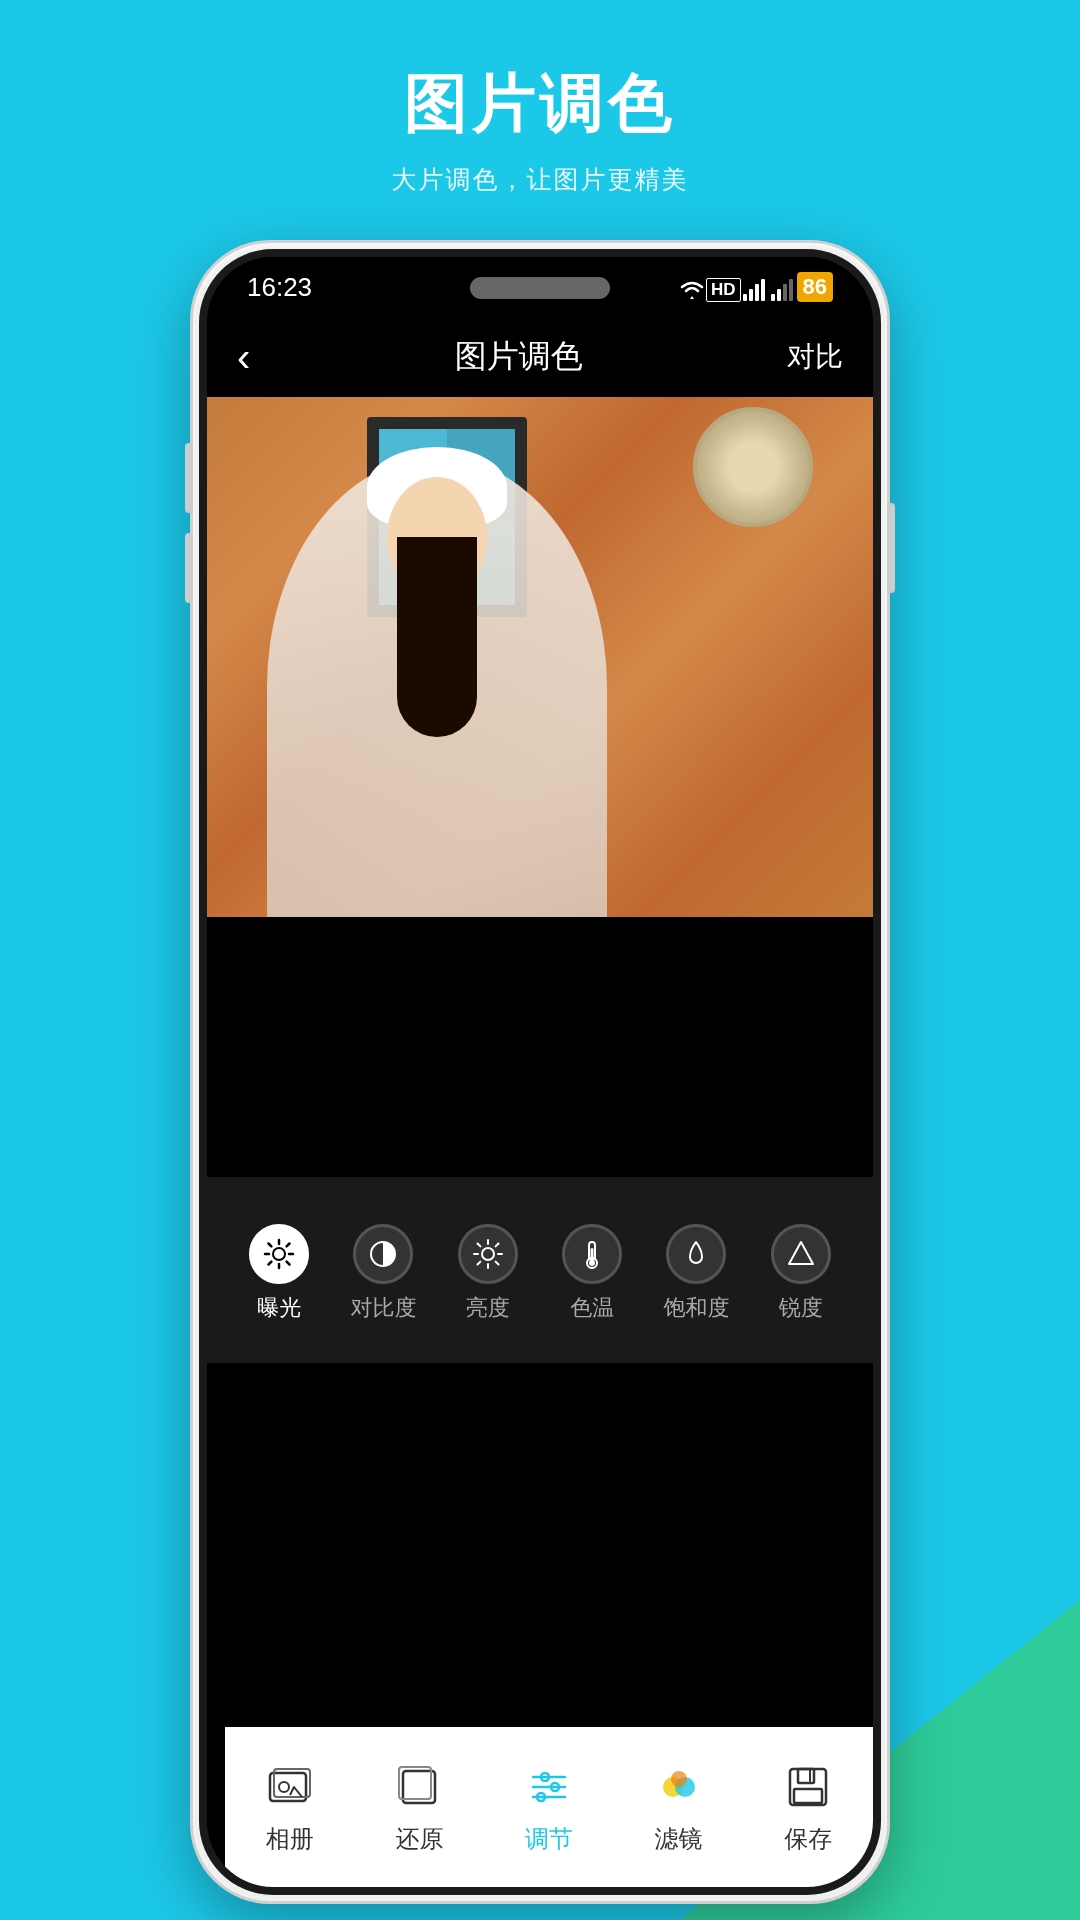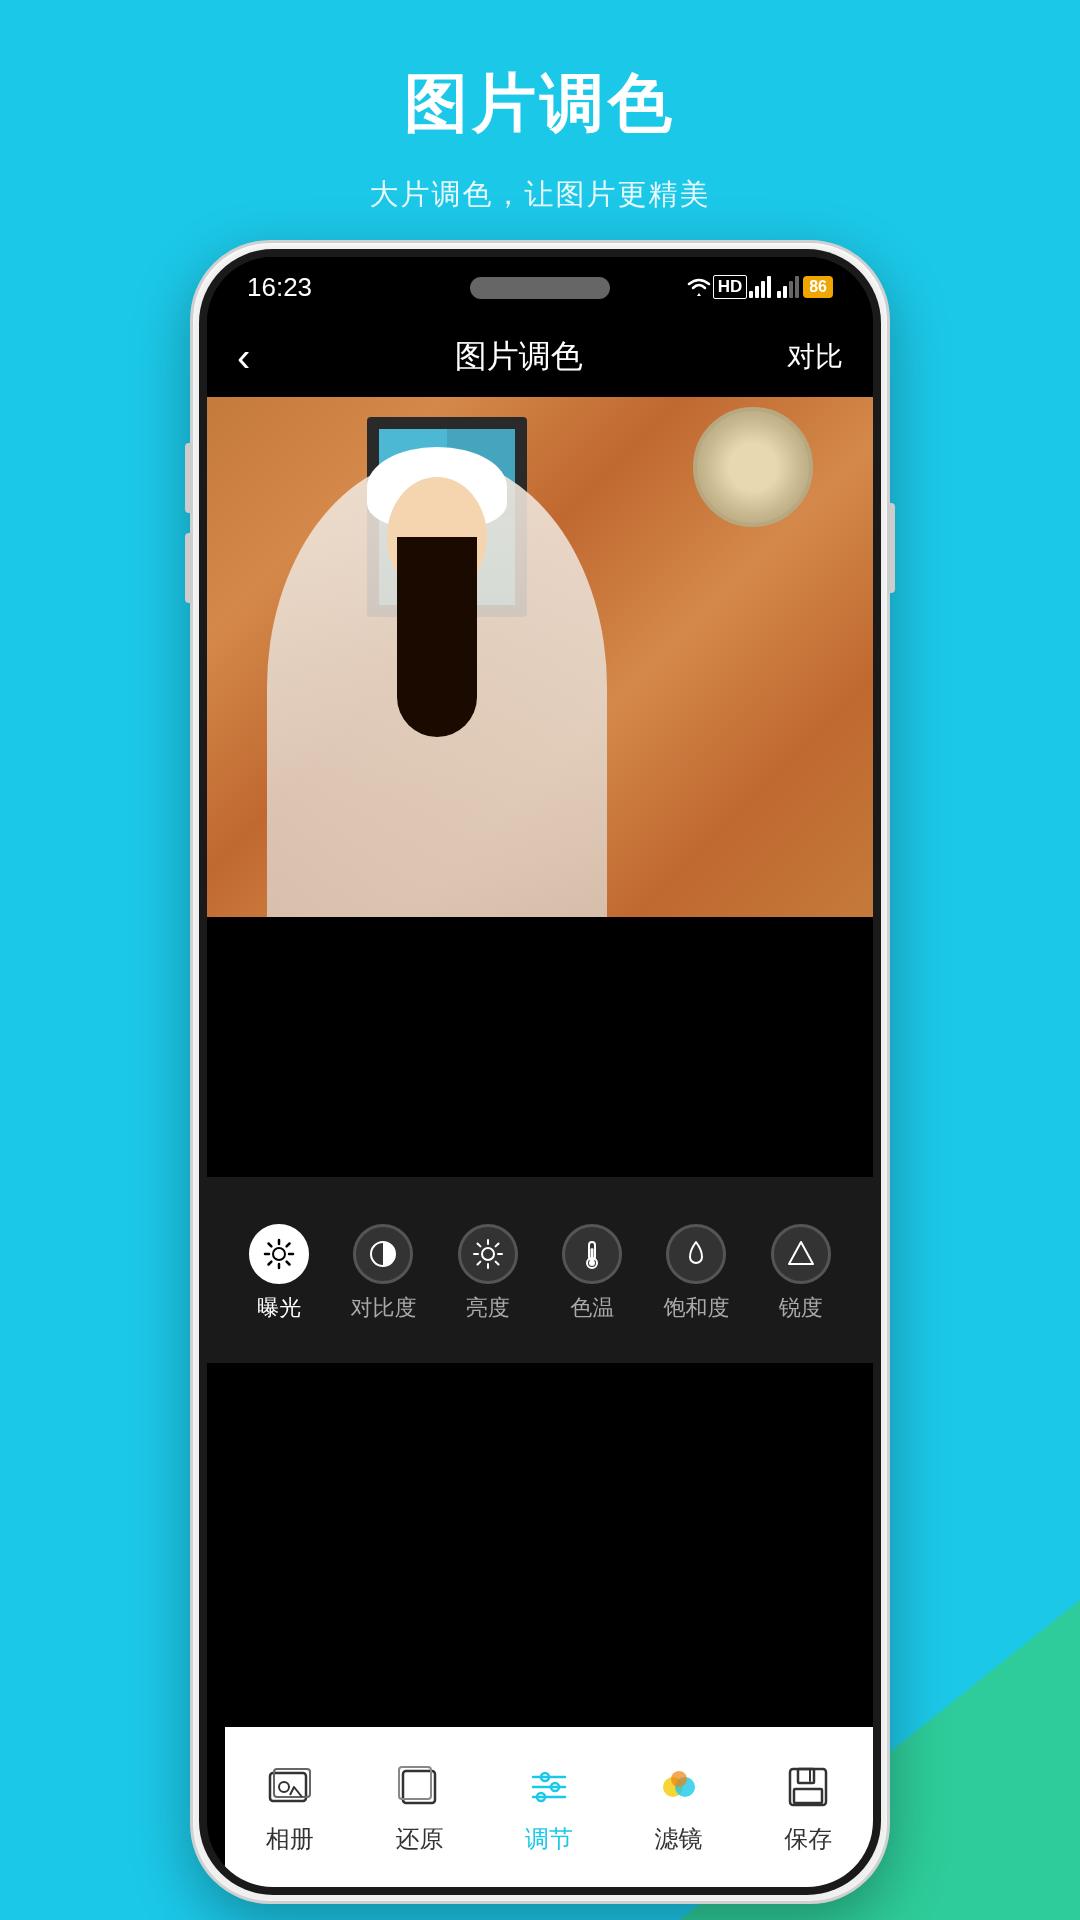--- a/index.html
+++ b/index.html
@@ -34,23 +34,23 @@
       left: 0; right: 0;
       text-align: center;
     }
     .page-title-main {
       font-size: 64px;
       font-weight: 600;
       color: white;
       letter-spacing: 4px;
     }
     .page-title-sub {
-      font-size: 29px;
+      font-size: 25px;
       color: rgba(255,255,255,0.9);
-      margin-top: 28px;
+      margin-top: 16px;
       letter-spacing: 2px;
     }
 
     
     .phone-wrap {
       position: absolute;
       top: 240px;
       left: 50%;
       transform: translateX(-50%);
       width: 700px;
@@ -143,32 +143,32 @@
       padding: 0 40px;
       z-index: 5;
     }
     .status-time {
       color: white;
       font-size: 26px;
       font-weight: 500;
     }
     .status-icons {
       display: flex;
-      align-items: center;
+      align-items: flex-end;
       gap: 0;
       color: white;
       font-size: 20px;
     }
     .battery-icon {
       display: flex;
       align-items: center;
       background: #f0a500;
       border-radius: 4px;
       padding: 2px 6px;
-      font-size: 16px;
+      font-size: 22px;
       font-weight: bold;
       color: white;
     }
 
     
     .app-header {
       position: absolute;
       top: 60px; left: 0; right: 0;
       height: 80px;
       background: #000;

